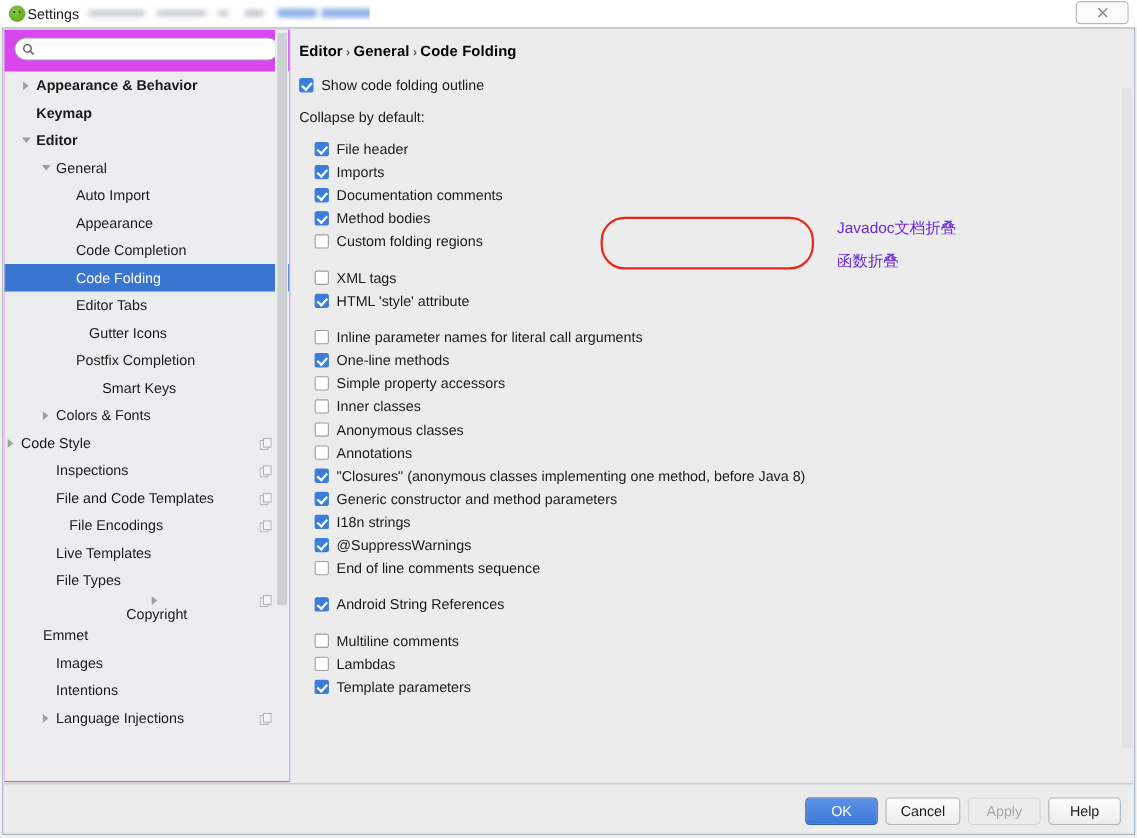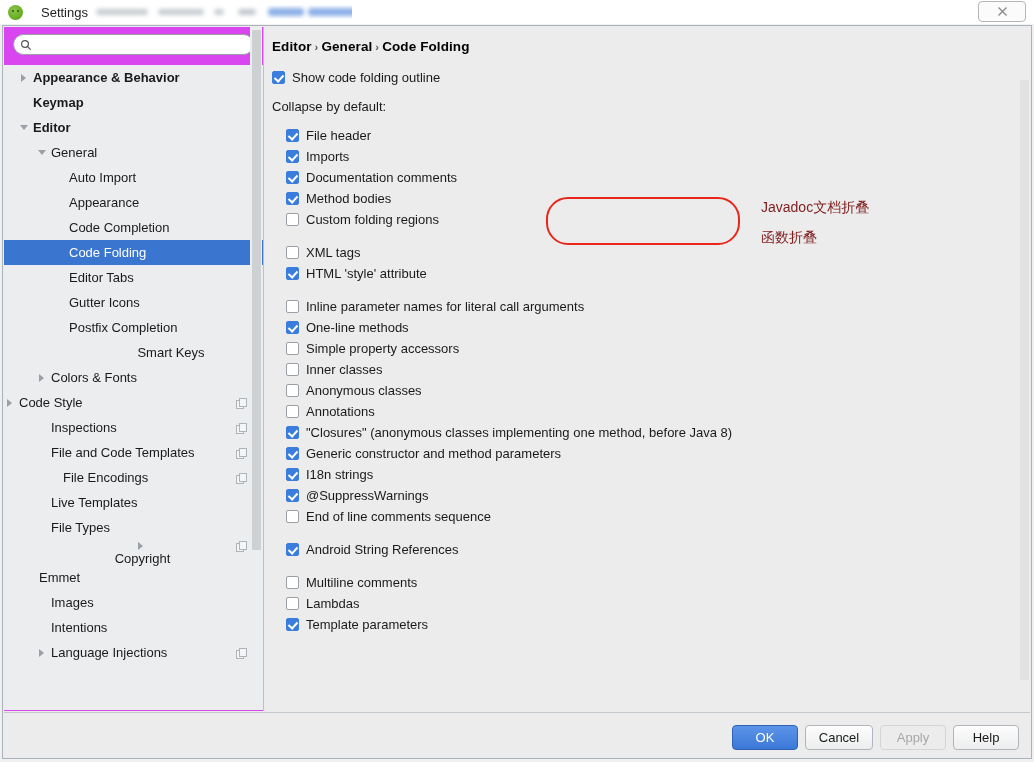--- a/index.html
+++ b/index.html
@@ -45,21 +45,21 @@
     content: "";
     position: absolute;
     width: 2px; height: 2px;
     background: #2d4f0a;
     border-radius: 50%;
     top: 5px;
   }
   #app-icon::before { left: 4px; }
   #app-icon::after  { right: 4px; }
   #title-text {
-    margin-left: 18px;
+    margin-left: 2px;
     font-size: 13px;
     color: #222;
     white-space: nowrap;
   }
   #title-blur {
     margin-left: 4px;
     height: 14px;
     flex: 0 0 auto;
     width: 260px;
     position: relative;
@@ -276,21 +276,21 @@
     position: absolute;
     left: 282px; top: 170px;
     width: 194px; height: 48px;
     border: 2.5px solid #e8261c;
     border-radius: 22px;
     box-sizing: border-box;
     pointer-events: none;
   }
   .red-note {
     position: absolute;
-    color: #7f1d1d;
+    color: #6d28d9;
     font-size: 14px;
     white-space: nowrap;
   }
   #red-note-1 { left: 497px; top: 172px; }
   #red-note-2 { left: 497px; top: 202px; }
 
   
   #right-scrollbar {
     position: absolute;
     right: 1px; top: 1px;
@@ -418,29 +418,29 @@
             <span class="tree-label">Code Completion</span>
           </div>
           <div class="tree-item selected" style="padding-left: 50px;">
             <span class="tw none"></span>
             <span class="tree-label">Code Folding</span>
           </div>
           <div class="tree-item" style="padding-left: 50px;">
             <span class="tw none"></span>
             <span class="tree-label">Editor Tabs</span>
           </div>
+          <div class="tree-item" style="padding-left: 50px; margin-left: 12px;">
+            <span class="tw none"></span>
+            <span class="tree-label">Gutter Icons</span>
+          </div>
           <div class="tree-item" style="padding-left: 50px;">
             <span class="tw none"></span>
-            <span class="tree-label">Gutter Icons</span>
-          </div>
-          <div class="tree-item" style="padding-left: 50px;">
-            <span class="tw none"></span>
             <span class="tree-label">Postfix Completion</span>
           </div>
-          <div class="tree-item" style="padding-left: 74px; justify-content: center;">
+          <div class="tree-item" style="padding-left: 74px;">
             <span class="tw none"></span>
             <span class="tree-label">Smart Keys</span>
           </div>
           <div class="tree-item" style="padding-left: 32px;">
             <span class="tw">
               <i class="arrow-r"></i>
             </span>
             <span class="tree-label">Colors &amp; Fonts</span>
           </div>
           <div class="tree-item" style="">

